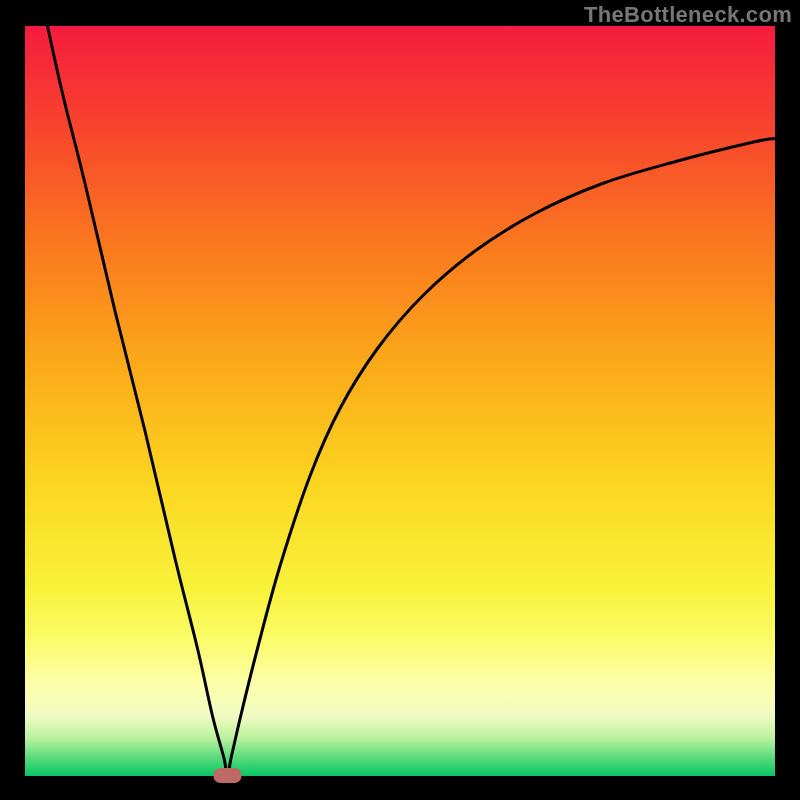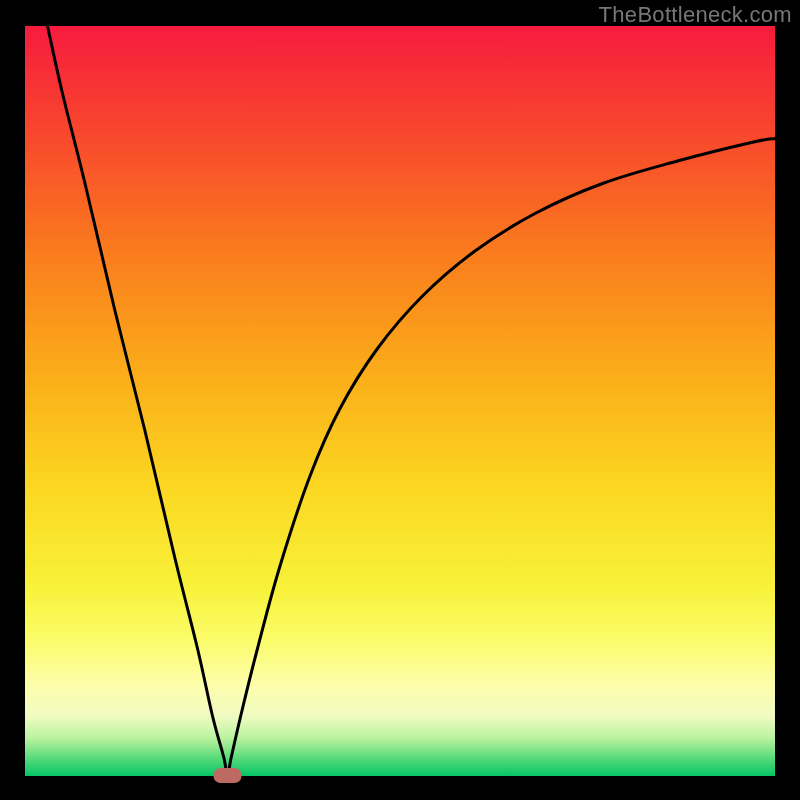--- a/index.html
+++ b/index.html
@@ -17,21 +17,21 @@
   }
   svg {
     display: block;
   }
   .watermark {
     position: absolute;
     top: 2px;
     right: 8px;
     font-family: Arial, Helvetica, sans-serif;
     font-size: 22px;
-    font-weight: 400;
+    font-weight: 700;
     color: #777777;
     letter-spacing: 0.3px;
     user-select: none;
   }
 </style>
 </head>
 <body>
 
 <div class="stage">
   <svg id="svg-root" width="800" height="800" viewBox="0 0 800 800">

